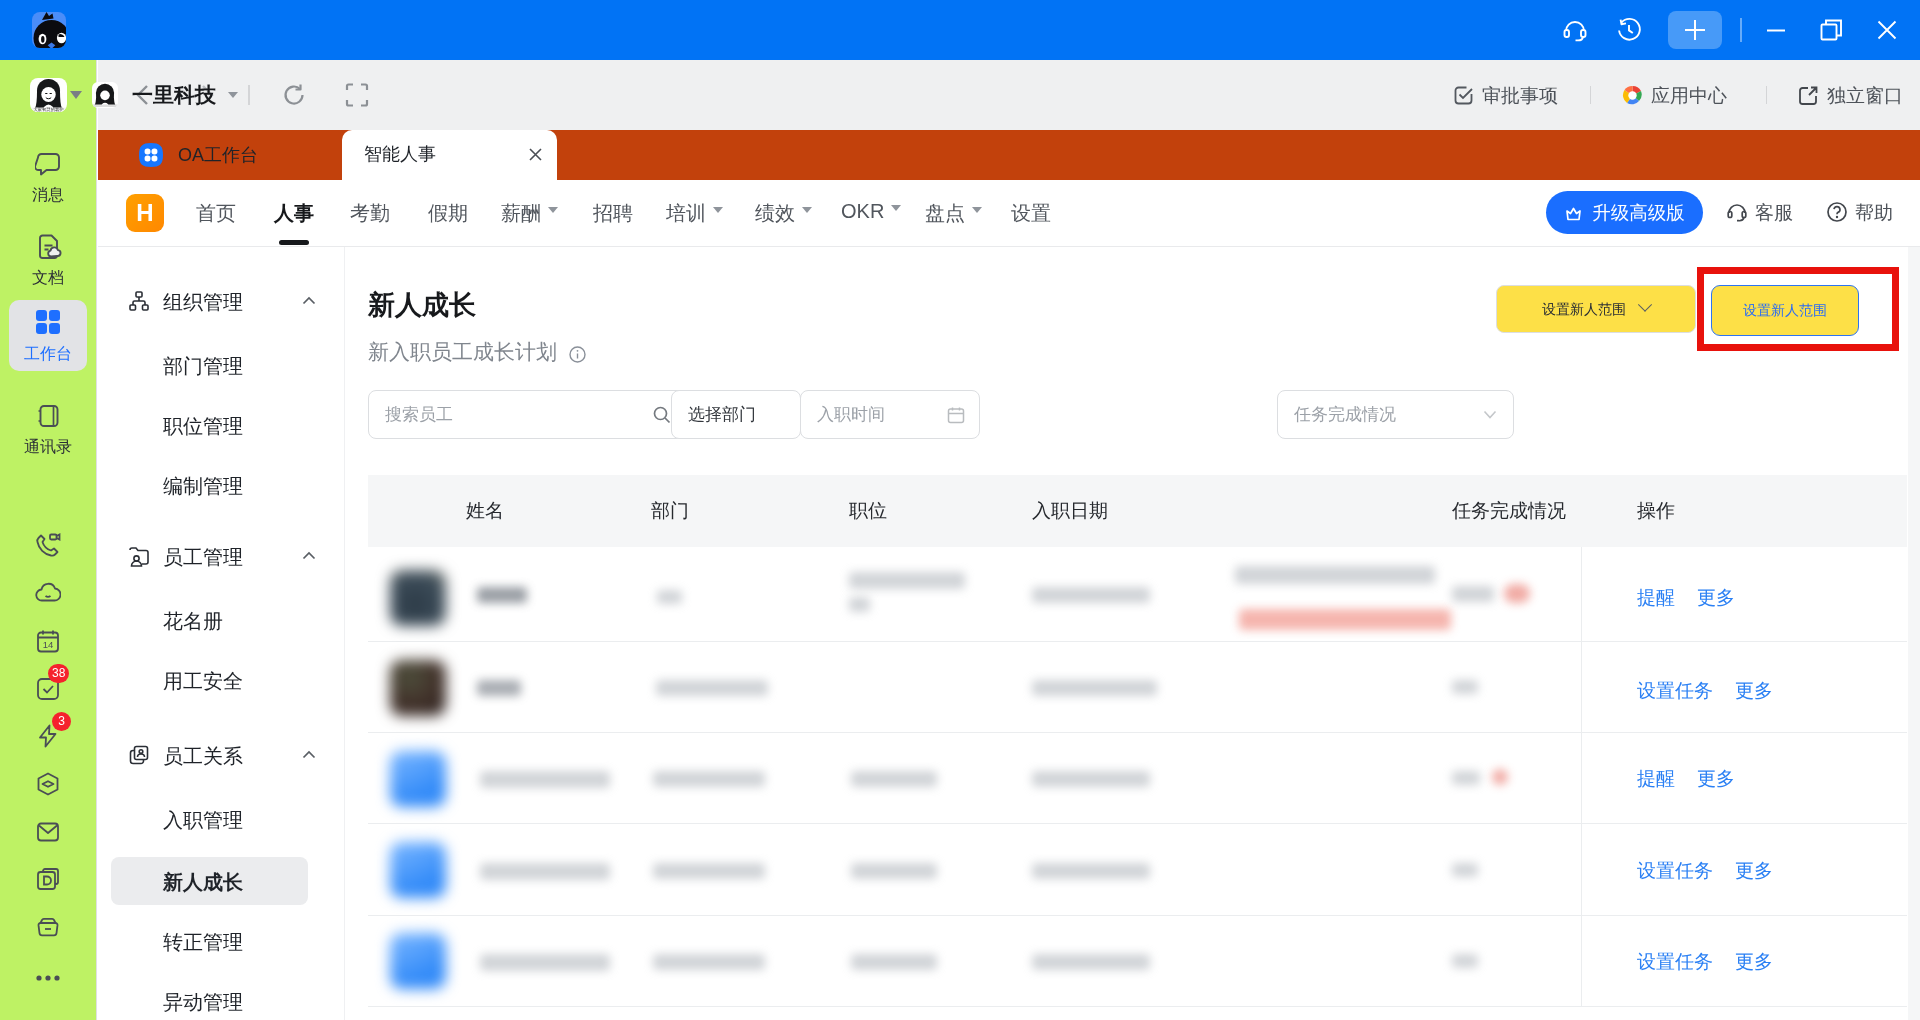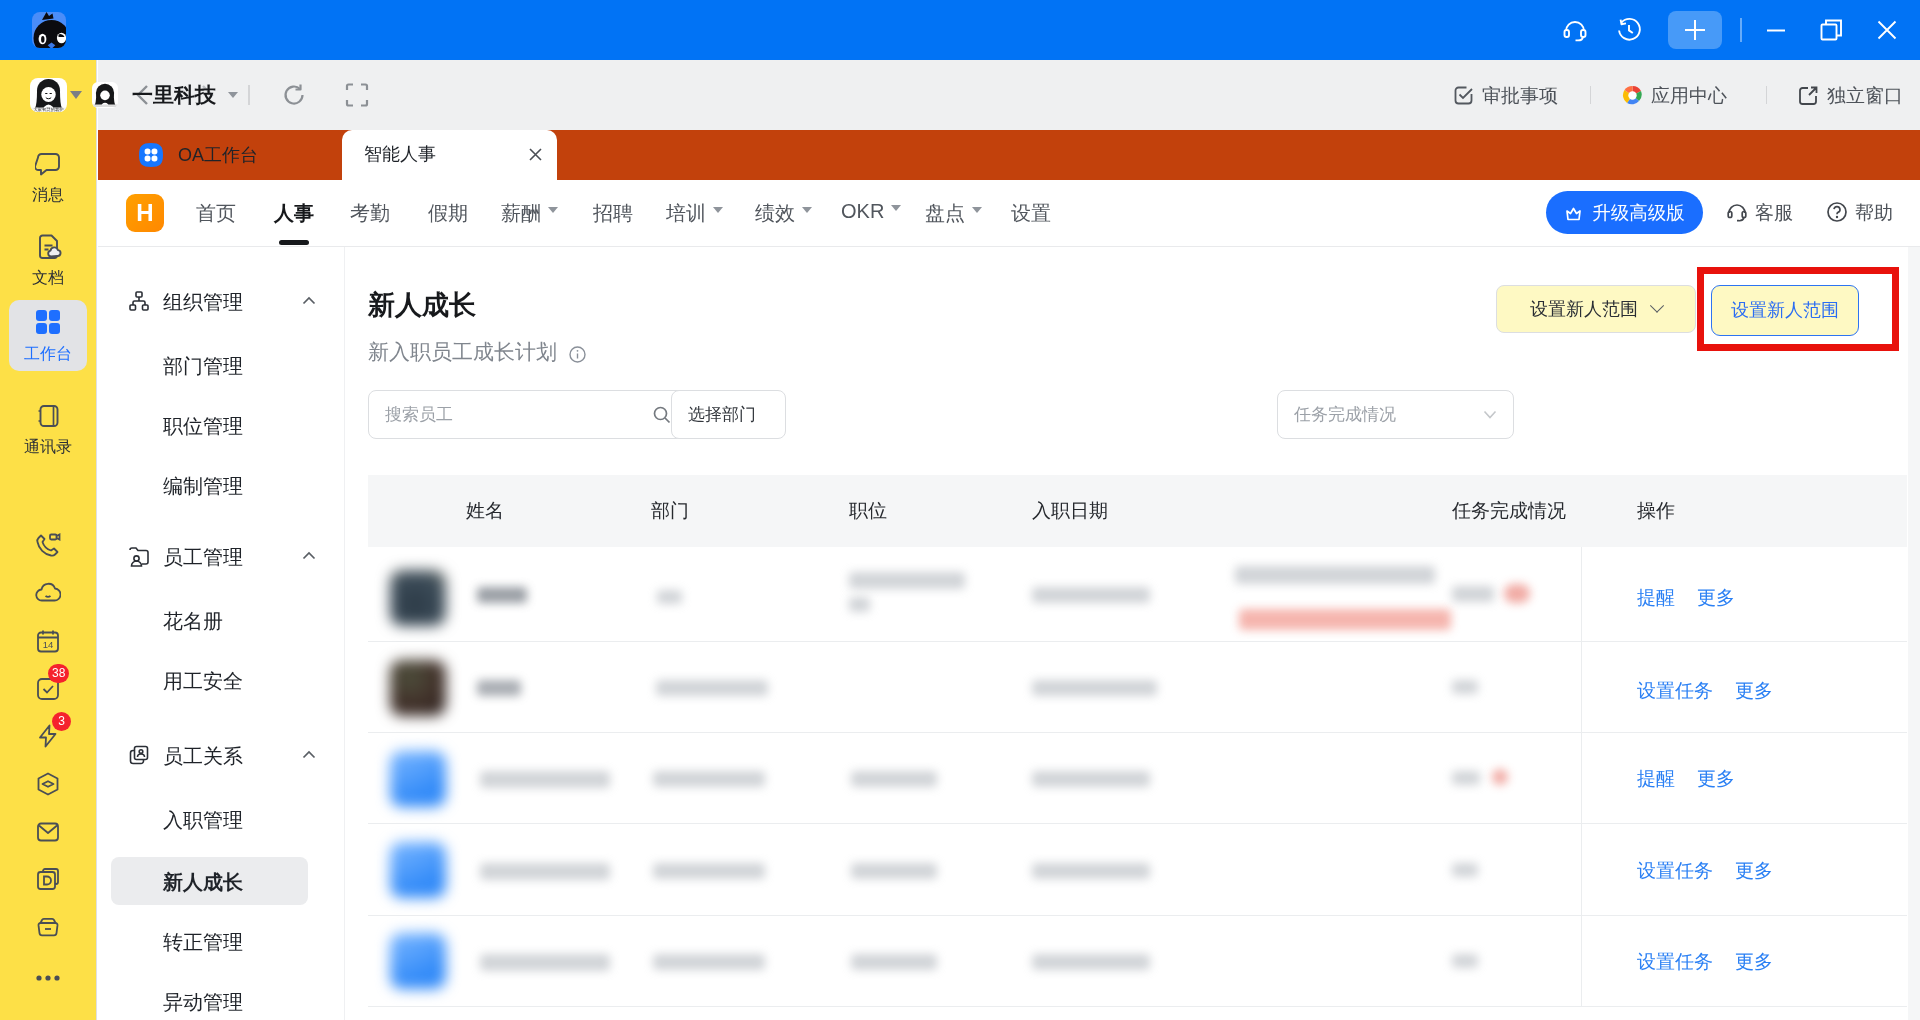--- a/index.html
+++ b/index.html
@@ -16,21 +16,21 @@
 .tb-ico { position:absolute; top:17px; width:26px; height:26px; }
 #plusbtn { position:absolute; left:1668px; top:11px; width:54px; height:38px;
   background:rgba(255,255,255,.28); border-radius:8px; }
 #plusbtn:before { content:""; position:absolute; left:17px; top:9px; width:20px; height:20px;
   background:
     linear-gradient(#fff,#fff) 9px 0/2px 20px no-repeat,
     linear-gradient(#fff,#fff) 0 9px/20px 2px no-repeat; }
 .tbsep { position:absolute; top:18px; width:2px; height:24px; background:rgba(255,255,255,.4); }
 
 #sidebar { position:absolute; left:0; top:60px; width:97px; height:960px;
-  background:#fde047; border-right:1px solid #DFE0E2; }
+  background:#bef264; border-right:1px solid #DFE0E2; }
 .sb-item { position:absolute; left:0; width:96px; text-align:center; color:#3B3F45; }
 .sb-item .lbl { display:block; font-size:16px; margin-top:8px; color:#2B2F36; }
 .sb-ico { position:absolute; left:35px; width:26px; height:26px; }
 .sb-active { position:absolute; left:9px; top:240px; width:78px; height:71px;
   background:#E2E3E6; border-radius:10px; }
 .badge { position:absolute; background:#F5222D; color:#fff;
   border-radius:9.5px; font-size:12px; line-height:19px; text-align:center;
   padding:0 4px; height:19px; min-width:19px; box-sizing:border-box; }
 
 #toolbar { position:absolute; left:98px; top:60px; width:1822px; height:70px; background:#EFF0F1; }
@@ -62,22 +62,22 @@
 .grp { position:absolute; left:65px; font-size:20px; color:#1F2329; white-space:nowrap; }
 .sub { position:absolute; left:65px; font-size:20px; color:#1F2329; white-space:nowrap; }
 .grp-ico { position:absolute; left:30px; }
 .grp-caret { position:absolute; left:204px; }
 #nav-active { position:absolute; left:13px; top:610px; width:197px; height:48px;
   background:#EBECEE; border-radius:8px; }
 
 #content { position:absolute; left:346px; top:247px; width:1574px; height:773px; background:#fff; }
 #pg-title { position:absolute; left:22px; top:40px; font-size:27px; font-weight:bold; color:#17191C; }
 #pg-sub { position:absolute; left:22px; top:91px; font-size:21px; color:#80868E; }
-.btn { position:absolute; border:1px solid #DCDEE1; border-radius:8px; background:#fef9c3;
-  font-size:18px; color:#2A2E34; text-align:center; }
+.btn { position:absolute; border:1px solid #DCDEE1; border-radius:8px; background:#fde047;
+  font-size:14px; color:#2A2E34; text-align:center; }
 #btn-range { left:1150px; top:38px; width:200px; height:48px; line-height:46px; }
 #btn-rule  { left:1365px; top:38px; width:148px; height:51px; line-height:49px;
   border:1.5px solid #2D74F2; color:#2B6DF3; border-radius:9px; }
 #redbox { position:absolute; left:1351px; top:20px; width:202px; height:84px;
   border:7px solid #E8120C; }
 
 .filter { position:absolute; top:143px; height:49px; border:1px solid #DCDEE1; border-radius:8px;
   background:#fff; font-size:17px; color:#9CA1A8; line-height:47px; padding-left:16px; }
 .filter.dark { color:#34383E; }
 
@@ -397,21 +397,27 @@
   <div class="btn" id="btn-range">设置新人范围<span style="display:inline-block;margin-left:14px;width:10px;height:10px;border-right:1.8px solid #595E64;border-bottom:1.8px solid #595E64;transform:rotate(45deg) translate(-3px,-3px)"></span></div>
   <div class="btn" id="btn-rule">设置新人范围</div>
   <div id="redbox"></div>
 
   <div class="filter" style="left:22px;width:320px">搜索员工
     <svg style="position:absolute;right:16px;top:15px" width="18" height="18" viewBox="0 0 18 18" fill="none" stroke="#74797F" stroke-width="1.7">
         <circle cx="7.5" cy="7.5" r="6"></circle>
         <path d="M12 12 L16.5 16.5"></path>
       </svg>
   </div>
-  <div class="filter dark" style="left:325px;width:115px">选择部门</div>
+  <div class="filter dark" style="left:325px;width:130px">选择部门</div>
+  <div class="filter" style="left:454px;width:180px">入职时间
+    <svg style="position:absolute;right:14px;top:15px" width="18" height="18" viewBox="0 0 18 18" fill="none" stroke="#B9BCBF" stroke-width="1.5">
+        <rect x="1.5" y="3" width="15" height="13.5" rx="2"></rect>
+        <path d="M1.5 7.5 h15 M5.5 1.5 v3 M12.5 1.5 v3"></path>
+      </svg>
+  </div>
   <div class="filter" style="left:931px;width:237px">任务完成情况
     <svg style="position:absolute;right:16px;top:19px" width="14" height="10" viewBox="0 0 14 10" fill="none" stroke="#C4C7CA" stroke-width="1.6">
         <path d="M1.5 1.5 L7 7.5 L12.5 1.5"></path>
       </svg>
   </div>
 
   <div id="thead">
     <div class="th" style="left:98px">姓名</div>
     <div class="th" style="left:283px">部门</div>
     <div class="th" style="left:481px">职位</div>

